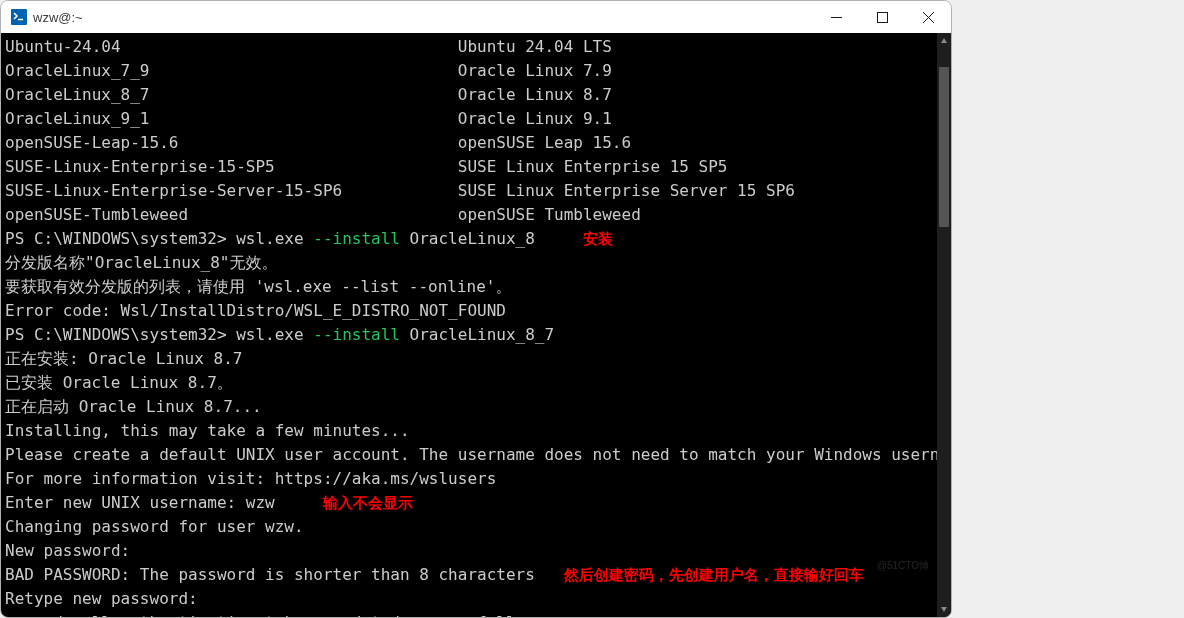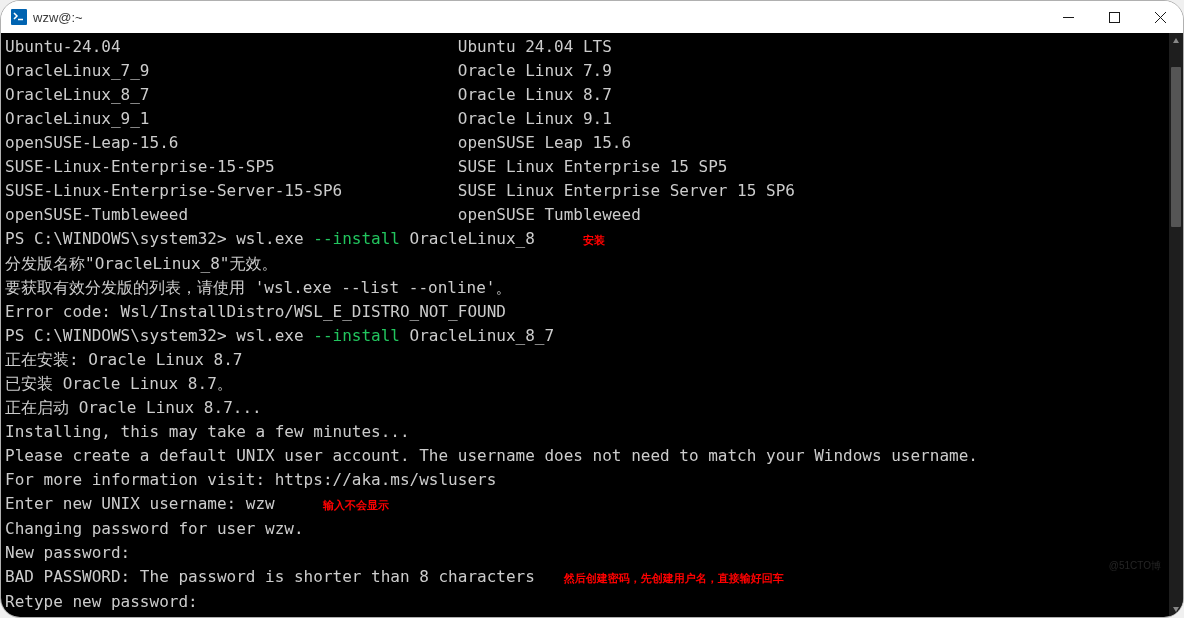--- a/index.html
+++ b/index.html
@@ -8,25 +8,25 @@
     width: 1184px;
     height: 618px;
     font-family: "Segoe UI", Tahoma, sans-serif;
     background: #f0f0f0;
     overflow: hidden;
   }
   .window {
     position: absolute;
     left: 0;
     top: 0;
-    width: 1184px;
+    width: 952px;
     height: 618px;
     background: #fff;
     border: 1px solid #b0b0b0;
-    border-radius: 20px;
+    border-radius: 8px;
     box-sizing: border-box;
     display: flex;
     flex-direction: column;
     overflow: hidden;
   }
   .titlebar {
     height: 32px;
     display: flex;
     align-items: center;
     background: #ffffff;
@@ -77,21 +77,21 @@
     font-size: 16px;
     line-height: 24px;
     color:#cccccc;
     overflow:hidden;
   }
   .gray { color:#22c55e; }
   .annot {
     color:#ff0000;
     font-family:"Microsoft YaHei","SimHei",sans-serif;
     font-weight:bold;
-    font-size:11px;
+    font-size:15px;
   }
   .cursor {
     display:inline-block;
     width:8px;
     height:3px;
     background:#cccccc;
     vertical-align: baseline;
     margin-bottom: 0px;
   }
   

